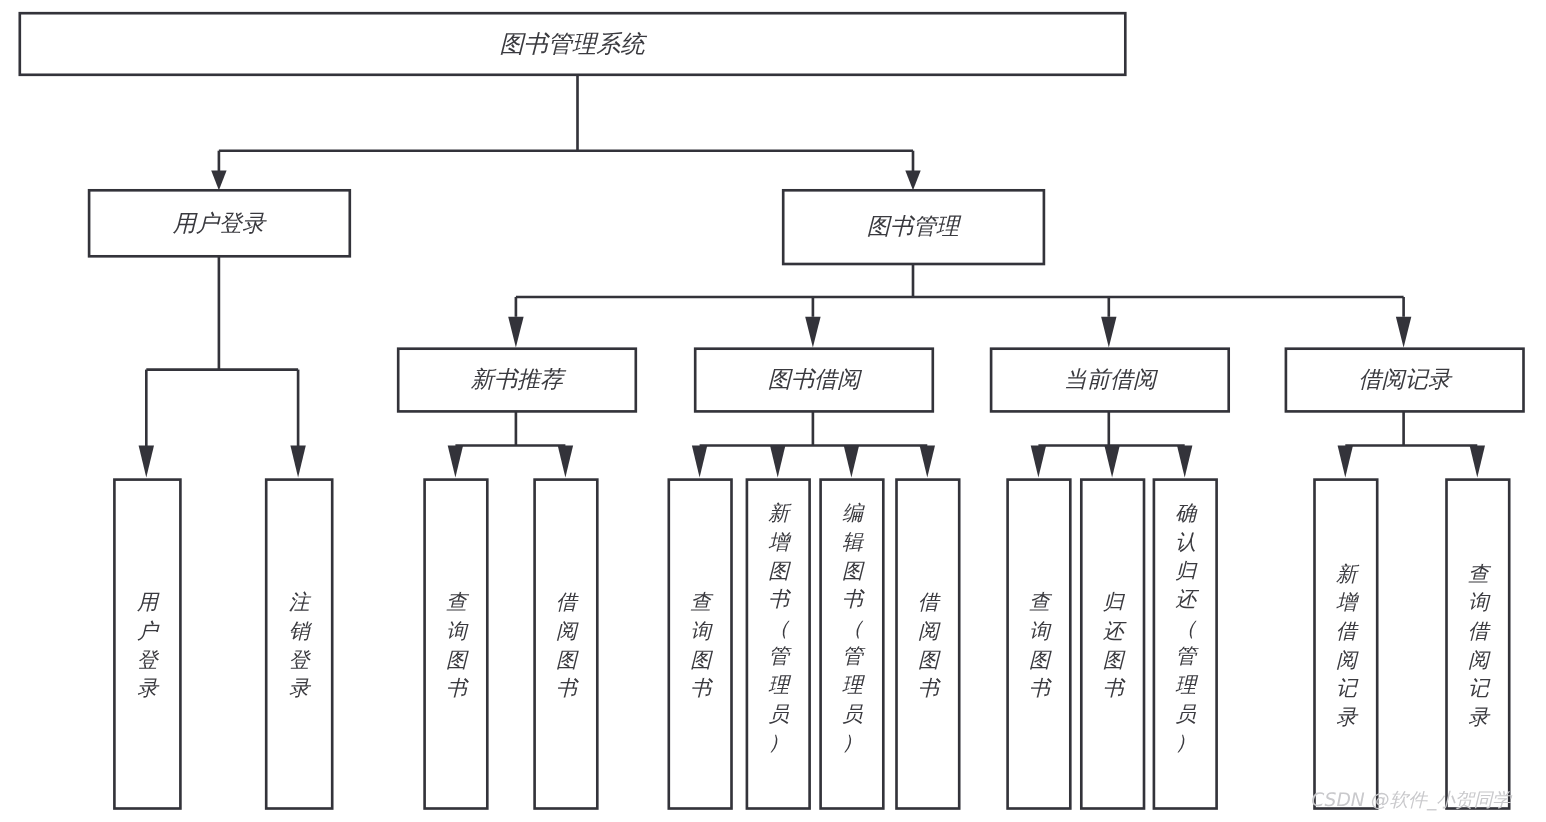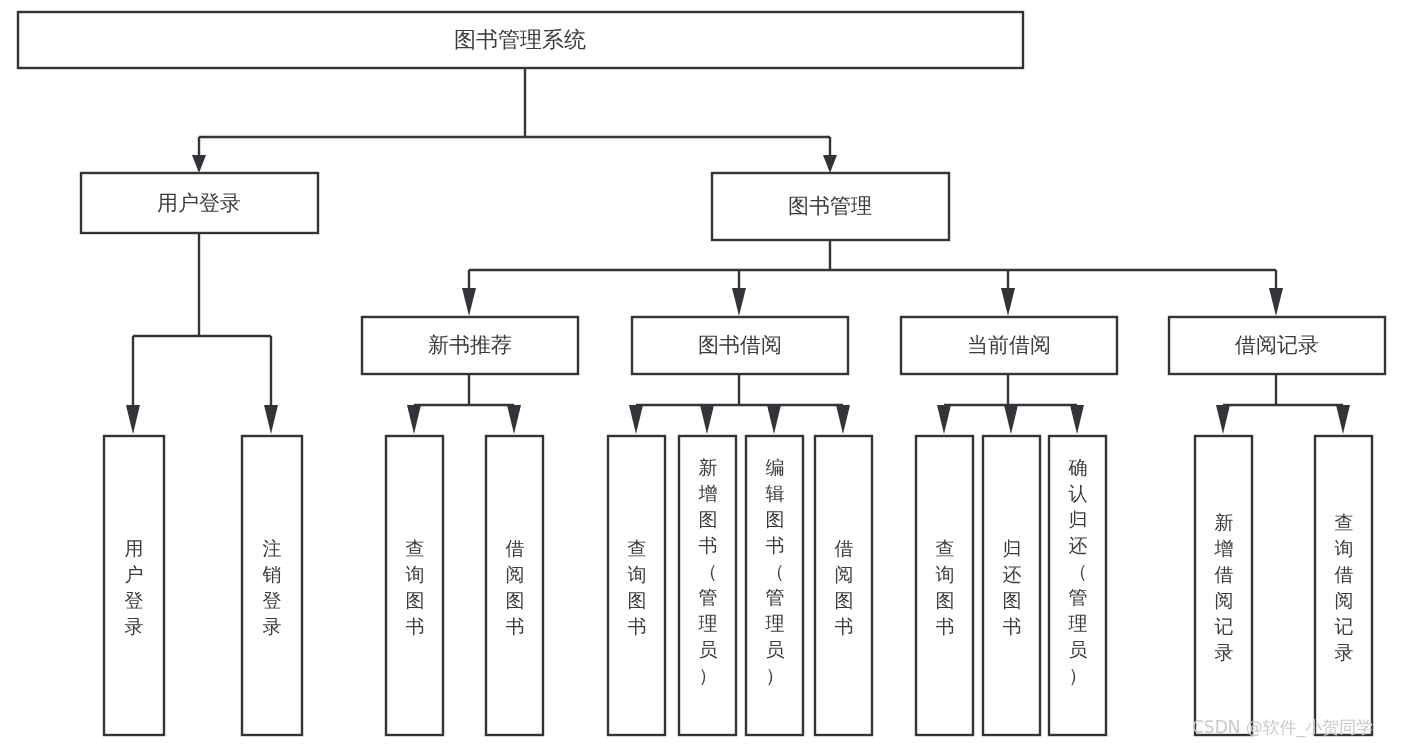--- a/index.html
+++ b/index.html
@@ -12,20 +12,21 @@
     height: 747px;
     font-family: "DejaVu Sans", "Liberation Sans", sans-serif;
     overflow: hidden;
     position: relative;
   }
   #diagram-root {
     position: absolute;
     inset: 0;
     width: 1405px;
     height: 747px;
+    font-style: italic;
   }
   .node-box {
     fill: #ffffff;
     stroke: #33333a;
     stroke-width: 2.4;
   }
   .node-label {
     fill: #3a3a3f;
     font-family: "DejaVu Sans", "Liberation Sans", sans-serif;
     text-anchor: middle;

